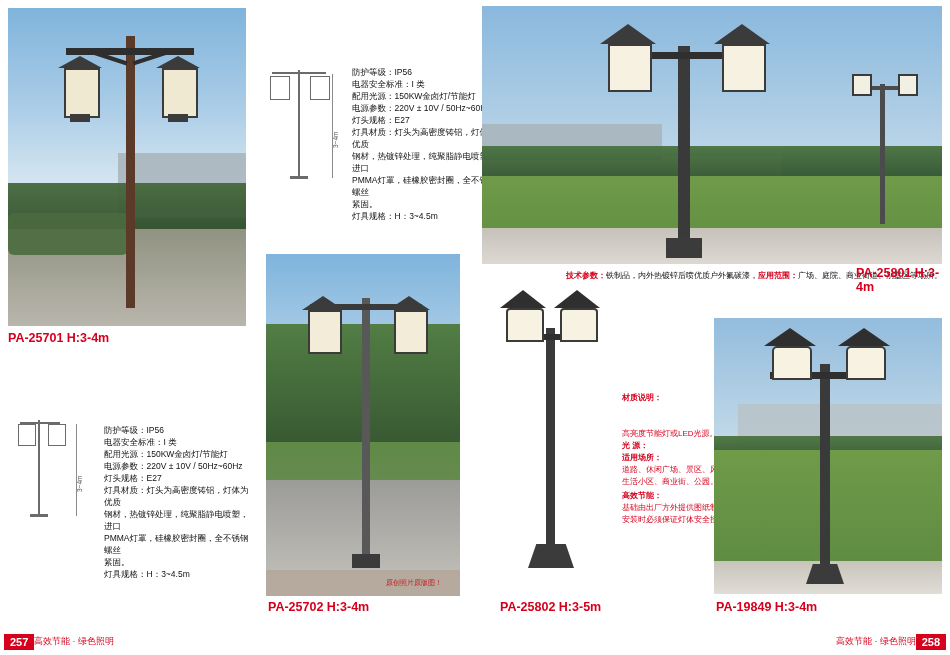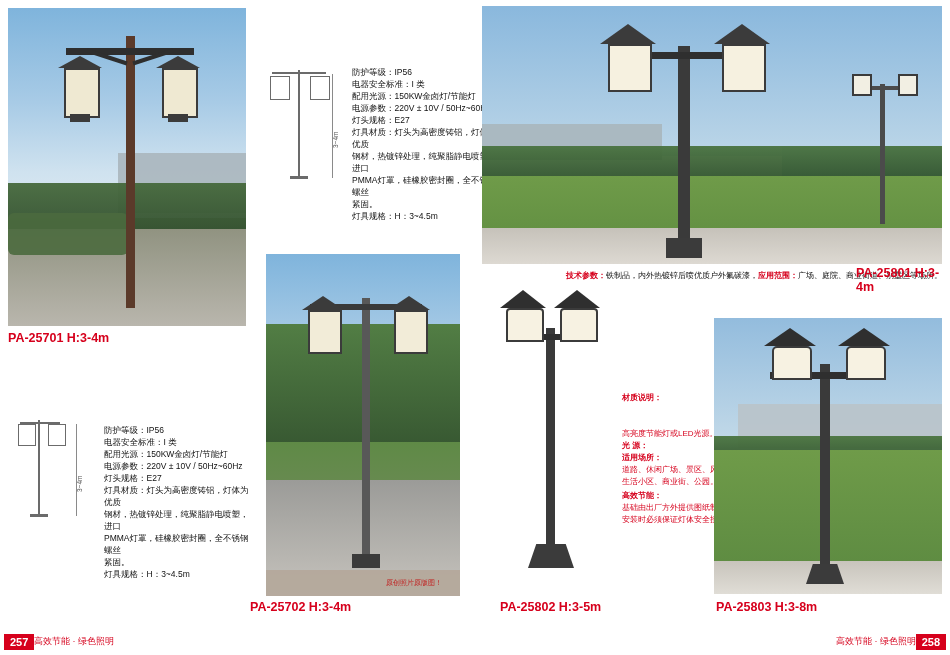--- a/index.html
+++ b/index.html
@@ -130,21 +130,21 @@
 
     <div class="pole" style="left:96px;top:44px;width:8px;height:268px;background:#585858;"></div>
     <div class="arm" style="left:44px;top:50px;width:112px;height:6px;background:#3a3a3a;"></div>
     <div class="lanterncap" style="left:36px;top:42px;width:42px;height:14px;clip-path:polygon(0 100%,50% 0,100% 100%);"></div>
     <div class="lanternbox" style="left:42px;top:56px;width:30px;height:40px;background:#f2ecd8;"></div>
     <div class="lanterncap" style="left:122px;top:42px;width:42px;height:14px;clip-path:polygon(0 100%,50% 0,100% 100%);"></div>
     <div class="lanternbox" style="left:128px;top:56px;width:30px;height:40px;background:#f2ecd8;"></div>
     <div class="base" style="left:86px;top:300px;width:28px;height:14px;"></div>
   </div>
   <div class="tinynote" style="left:386px;top:578px;">原创照片原版图！</div>
-  <div class="code" style="left:250px;top:600px;">PA-25702 H:3-4m</div>
+  <div class="code" style="left:268px;top:600px;">PA-25702 H:3-4m</div>
 
   <div class="photo" style="left:482px;top:6px;width:460px;height:258px;">
     <div class="sky" style="height:58%;background:linear-gradient(180deg,#8ab8dd,#bcd6e8);"></div>
     <div class="bldg" style="left:0;top:118px;width:180px;height:36px;background:#a9b6bd;"></div>
     <div class="water" style="left:300px;top:140px;height:30px;"></div>
     <div class="treeline" style="top:140px;height:36px;background:linear-gradient(180deg,#4a7340,#2d4f2b);"></div>
     <div class="ground" style="height:34%;background:linear-gradient(180deg,#6f9b49,#5d8b3f);"></div>
     <div class="pavement" style="height:14%;background:linear-gradient(180deg,#c6c2ba,#ddd9d2);"></div>
 
     <div class="pole" style="left:196px;top:40px;width:12px;height:210px;background:#3a3a3a;"></div>
@@ -195,21 +195,21 @@
     <div class="pavement" style="height:12%;background:linear-gradient(180deg,#c8c4bc,#e0ddd6);"></div>
 
     <div class="pole" style="left:106px;top:46px;width:10px;height:216px;background:#3a3a3a;"></div>
     <div class="arm" style="left:56px;top:54px;width:112px;height:7px;background:#2f2f2f;"></div>
     <div class="lanterncap" style="left:50px;top:10px;width:52px;height:18px;clip-path:polygon(0 100%,50% 0,100% 100%);background:#2f2f2f;"></div>
     <div class="lanternbox" style="left:58px;top:28px;width:36px;height:30px;background:#f7f2e2;border-radius:5px 5px 0 0;"></div>
     <div class="lanterncap" style="left:124px;top:10px;width:52px;height:18px;clip-path:polygon(0 100%,50% 0,100% 100%);background:#2f2f2f;"></div>
     <div class="lanternbox" style="left:132px;top:28px;width:36px;height:30px;background:#f7f2e2;border-radius:5px 5px 0 0;"></div>
     <div class="base" style="left:92px;top:246px;width:38px;height:20px;clip-path:polygon(18% 0,82% 0,100% 100%,0 100%);"></div>
   </div>
-  <div class="code" style="left:716px;top:600px;">PA-25803 H:3-8m</div>
+  <div class="code" style="left:716px;top:600px;">PA-19849 H:3-4m</div>
 
   <div class="footerbar"></div>
   <div class="pnum" style="left:4px;">257</div>
   <div class="ftxt" style="left:34px;">高效节能 · 绿色照明</div>
   <div class="pnum right" style="right:4px;">258</div>
   <div class="ftxt" style="right:34px;">高效节能 · 绿色照明</div>
 
 </div>
 
 </body></html>

